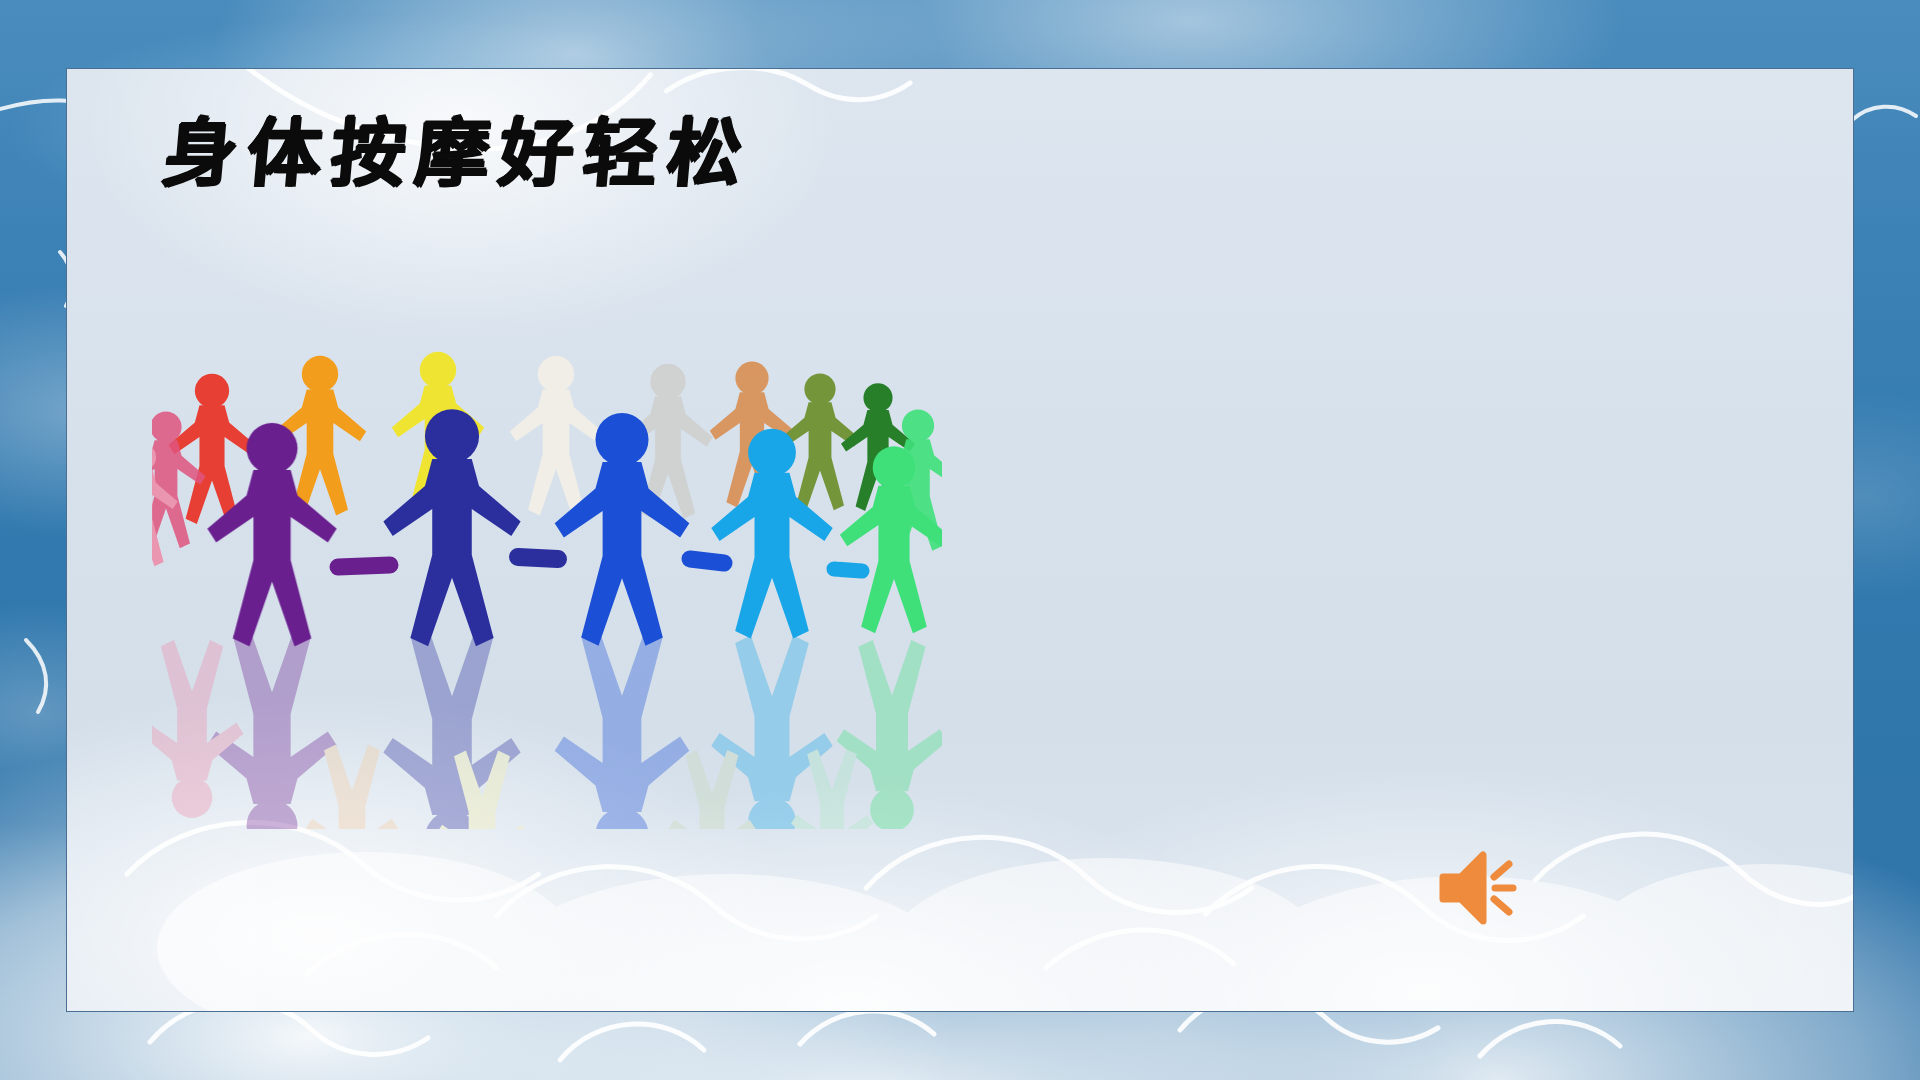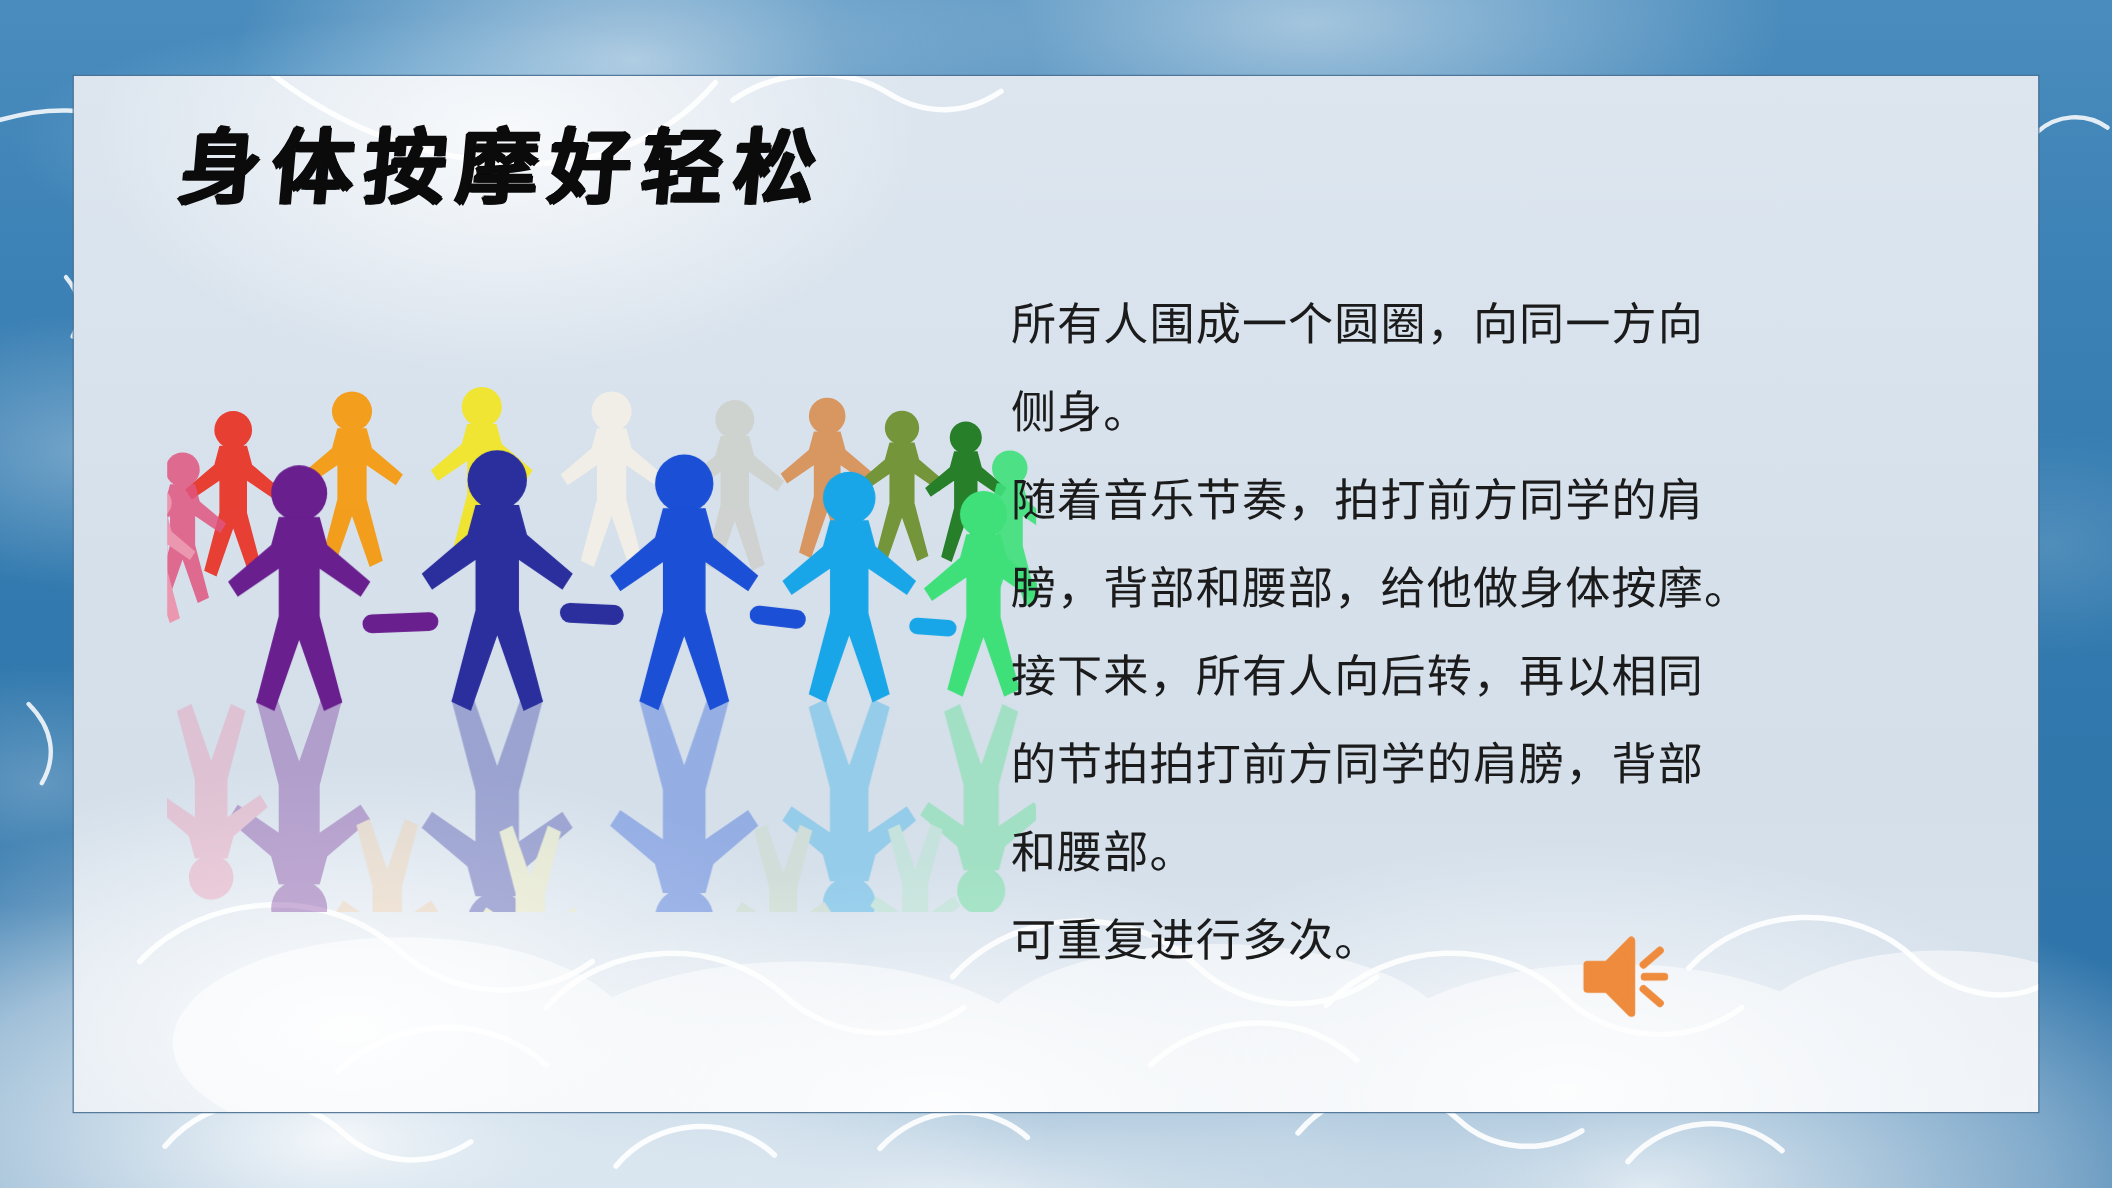--- a/index.html
+++ b/index.html
@@ -222,30 +222,20 @@
 
         <g stroke-linecap="round" fill="none">
           <path d="M 186 248 L 238 246" stroke="#6a1f8f" stroke-width="17"></path>
           <path d="M 366 238 L 406 240" stroke="#2b2f9e" stroke-width="18"></path>
           <path d="M 538 240 L 572 244" stroke="#1a4fd6" stroke-width="17"></path>
           <path d="M 682 250 L 710 252" stroke="#18a6e8" stroke-width="15"></path>
         </g>
       </svg>
     </div>
 
-    <div class="body-text">
-      <p>所有人围成一个圆圈，向同一方向</p>
-      <p>侧身。</p>
-      <p>随着音乐节奏，拍打前方同学的肩</p>
-      <p>膀，背部和腰部，给他做身体按摩。</p>
-      <p>接下来，所有人向后转，再以相同</p>
-      <p>的节拍拍打前方同学的肩膀，背部</p>
-      <p>和腰部。</p>
-      <p>可重复进行多次。</p>
-    </div>
 
     <div class="speaker">
       <svg viewBox="0 0 80 74" aria-hidden="true">
         <path d="M 4 26 L 22 26 L 44 4 L 44 70 L 22 48 L 4 48 Z" fill="#ee8b3c" stroke="#ee8b3c" stroke-width="7" stroke-linejoin="round"></path>
         <g stroke="#ee8b3c" stroke-width="7" stroke-linecap="round">
           <line x1="55" y1="26" x2="70" y2="13"></line>
           <line x1="56" y1="37" x2="74" y2="37"></line>
           <line x1="55" y1="48" x2="70" y2="61"></line>
         </g>
       </svg>

